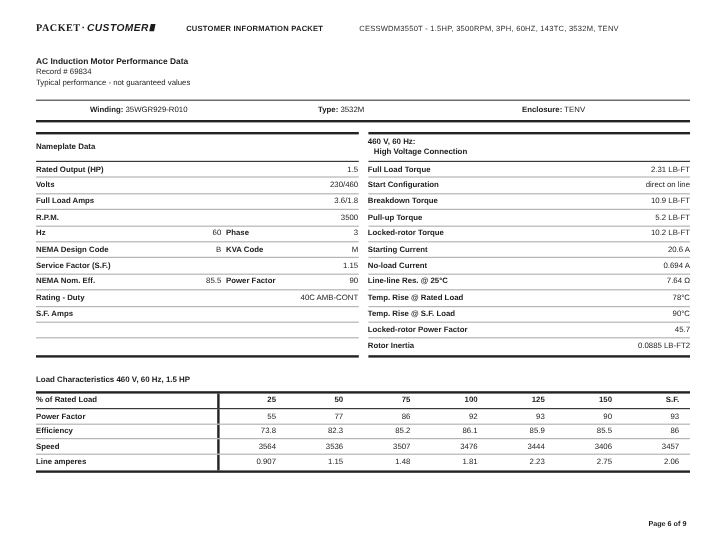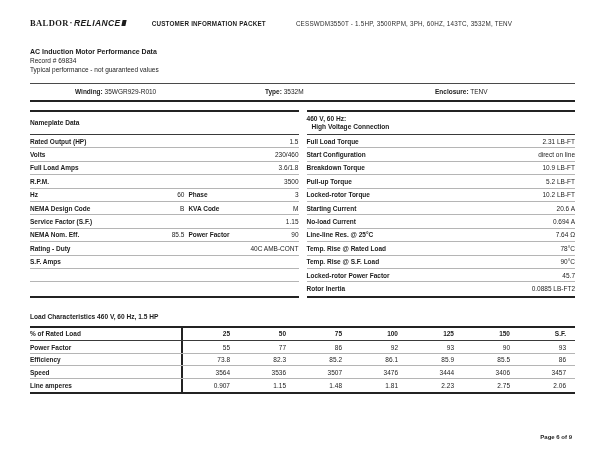--- a/index.html
+++ b/index.html
@@ -77,21 +77,21 @@
 
   
   .page-footer { position: absolute; right: 28px; bottom: 24px; font-size: 6px; font-weight: bold; }
 </style>
 </head>
 <body>
 
 <div class="page">
 
   <div class="doc-header">
-    <span class="logo"><span class="brand1">BALDOR</span><span class="sep">·</span><span class="brand2">RELIANCE</span><span class="logo-flag"></span></span>
+    <span class="logo"><span class="brand1">PACKET</span><span class="sep">·</span><span class="brand2">CUSTOMER</span><span class="logo-flag"></span></span>
     <span class="packet-title">CUSTOMER INFORMATION PACKET</span>
     <span class="model-spec">CESSWDM3550T - 1.5HP, 3500RPM, 3PH, 60HZ, 143TC, 3532M, TENV</span>
   </div>
 
   <div class="title-block">
     <div class="t1">AC Induction Motor Performance Data</div>
     <div class="t2">Record # 69834</div>
     <div class="t3">Typical performance - not guaranteed values</div>
   </div>
 

